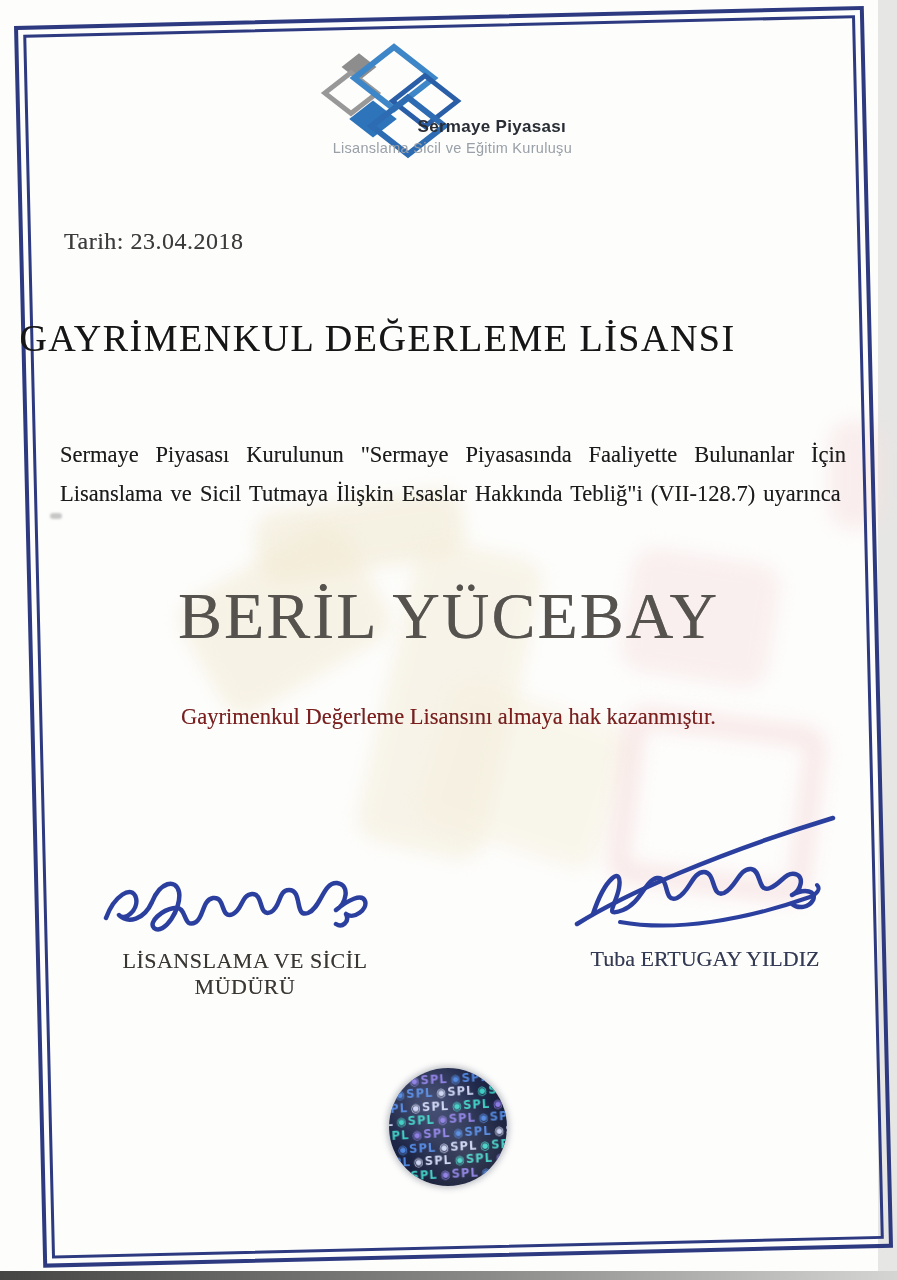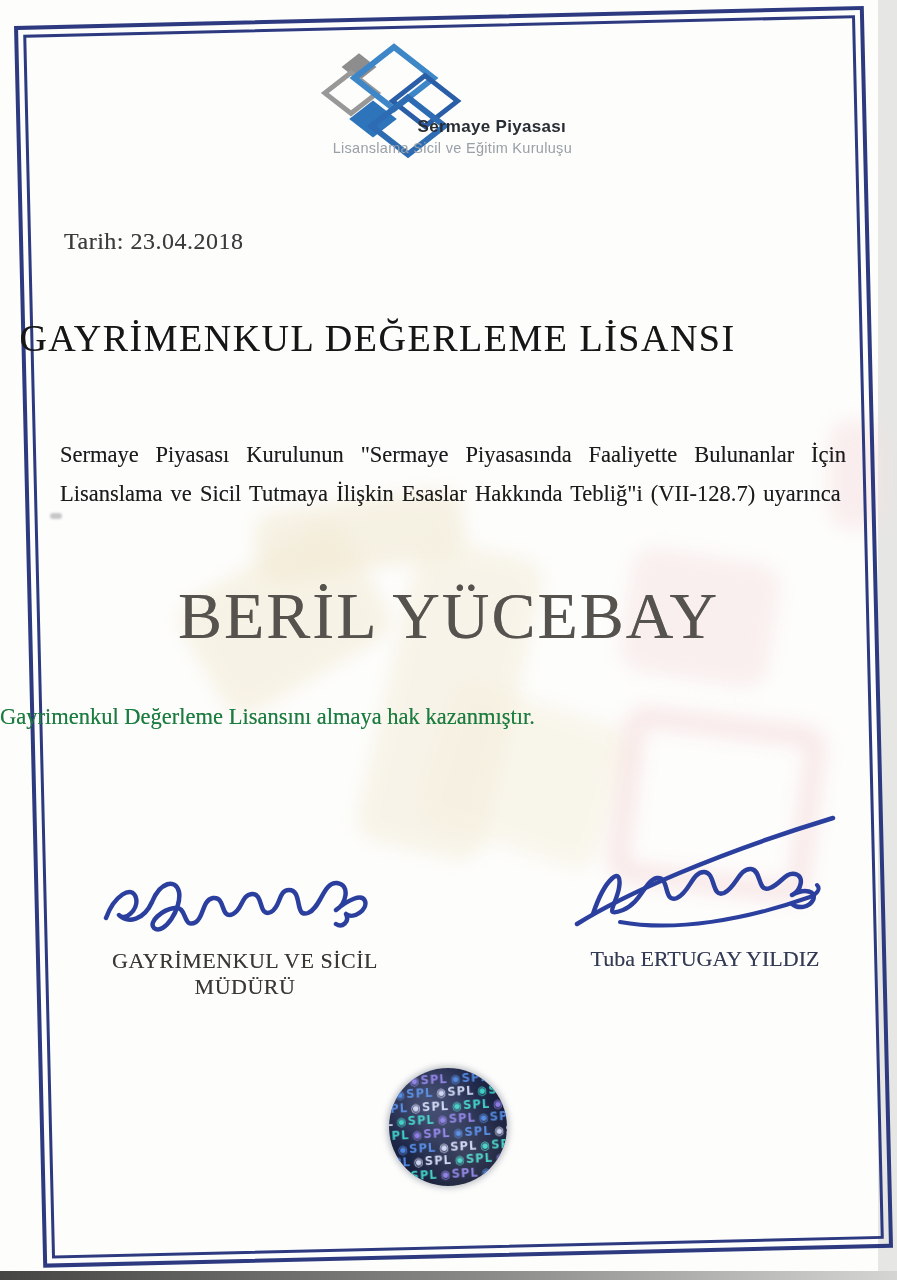--- a/index.html
+++ b/index.html
@@ -73,22 +73,22 @@
   .body-par{
     position:absolute;left:60px;top:436px;width:786px;margin:0;
     font-size:22.5px;line-height:1.72;color:#1b1b1b;
     text-align:justify;word-spacing:2.5px;
   }
   .recipient{
     position:absolute;left:0;top:578px;width:897px;text-align:center;
     font-size:66px;color:var(--name-color);letter-spacing:2px;
   }
   .grant{
-    position:absolute;left:0;top:704px;width:897px;margin:0;text-align:left;
-    font-size:22.5px;color:#15803d;
+    position:absolute;left:0;top:704px;width:897px;margin:0;text-align:center;
+    font-size:22.5px;color:#7f1d1d;
   }
   .sig{position:absolute;}
   .sig path{stroke:var(--signature-color);fill:none;stroke-linecap:round;stroke-linejoin:round;}
   .sig-left{left:92px;top:848px;}
   .sig-right{left:565px;top:796px;}
   .sig-block{position:absolute;text-align:center;}
   .sig-block-left{left:80px;top:948px;width:330px;}
   .sig-block-left .sig-name{font-size:21px;color:#3f3c38;margin-bottom:5px;}
   .sig-block-left .sig-title{font-size:22px;color:#3a3733;letter-spacing:.5px;}
   .sig-block-right{left:555px;top:946px;width:300px;}
@@ -173,21 +173,21 @@
     <svg class="sig sig-right" width="280" height="155" viewBox="0 0 280 155">
       <path stroke-width="4.5" d="M12,128 C60,98 150,58 268,22"></path>
       <path stroke-width="4.5" d="M28,118 C40,82 58,68 54,92 C51,109 38,122 58,114 C76,107 80,84 92,82
         C105,80 98,108 112,102 C125,96 127,76 139,76 C151,76 146,102 159,97 C171,92 174,72 186,73
         C197,74 192,97 205,92 C216,88 220,76 230,78 C240,80 236,95 227,99 C240,92 252,95 248,104
         C244,112 233,113 227,108"></path>
       <path stroke-width="4" d="M55,126 C110,136 180,124 245,101 C252,98 256,93 252,89"></path>
     </svg>
 
     <div class="sig-block sig-block-left">
-      <div class="sig-title ink">GAYRİMENKUL VE SİCİL MÜDÜRÜ</div>
+      <div class="sig-title ink">LİSANSLAMA VE SİCİL MÜDÜRÜ</div>
     </div>
 
     <div class="sig-block sig-block-right">
       <div class="sig-name ink">Tuba ERTUGAY YILDIZ</div>
     </div>
 
     <div class="seal">
       <div class="seal-pattern">
           <div class="seal-row"><span class="sg g0">◉SPL</span><span class="sg g1">◉SPL</span><span class="sg g2">◉SPL</span><span class="sg g3">◉SPL</span></div>
           <div class="seal-row shift"><span class="sg g1">◉SPL</span><span class="sg g2">◉SPL</span><span class="sg g3">◉SPL</span><span class="sg g0">◉SPL</span></div>

